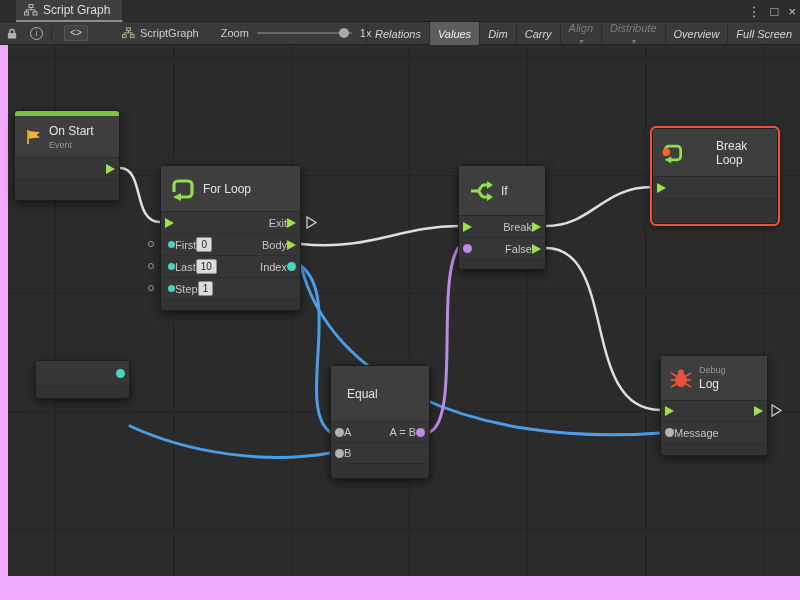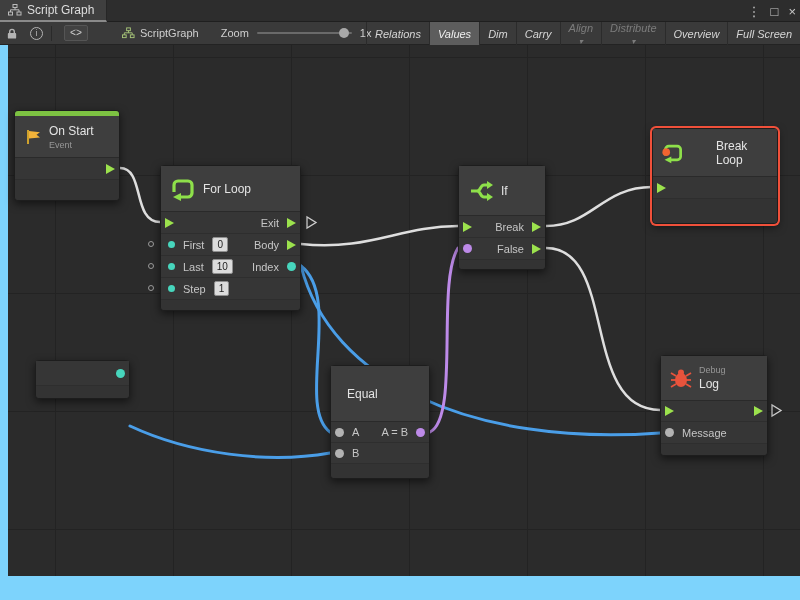--- a/index.html
+++ b/index.html
@@ -3,21 +3,21 @@
 <meta charset="utf-8">
 <style>
   * { margin:0; padding:0; box-sizing:border-box; }
   html,body { width:800px; height:600px; overflow:hidden; background:#262626;
               font-family:"Liberation Sans", sans-serif; }
   #app { position:relative; width:800px; height:600px; background:#262626; }
 
   
   .titlebar { position:absolute; top:0; left:0; width:800px; height:22px;
               background:#2d2d2d; border-bottom:1px solid #1f1f1f; }
-  .tab { position:absolute; left:0; top:0; height:22px; display:flex; align-items:center;
+  .tab { position:absolute; left:16px; top:0; height:22px; display:flex; align-items:center;
          gap:5px; padding:0 12px 0 8px; background:#3f3f3f;
          border-right:1px solid #262626; border-bottom:2px solid #8a8a8a; color:#dedede;
          font-size:12px; }
   .win-controls { position:absolute; right:4px; top:0; height:22px; display:flex;
                   align-items:center; gap:10px; color:#c8c8c8; font-size:13px; }
   .win-controls span { cursor:default; }
 
   
   .toolbar { position:absolute; top:22px; left:0; width:800px; height:23px;
              background:#3a3a3a; border-bottom:1px solid #232323;
@@ -34,21 +34,21 @@
   .zoom-handle { position:absolute; right:3px; top:-4px; width:10px; height:10px;
                  border-radius:50%; background:#a8a8a8; }
   .tb-buttons { position:absolute; right:0; top:0; height:23px; display:flex;font-style:italic; }
   .tb-btn { height:23px; display:flex; align-items:center; gap:3px; padding:0 8px;
             border-left:1px solid #2b2b2b; color:#d6d6d6; white-space:nowrap; }
   .tb-btn.active { background:#5d5d5d; color:#f0f0f0; }
   .tb-btn.disabled { color:#7c7c7c;flex-direction:column; }
   .caret { font-size:8px; }
 
   
-  .canvas { position:absolute; top:45px; left:0; width:800px; height:555px; background:#7dd3fc; }
+  .canvas { position:absolute; top:45px; left:0; width:800px; height:555px; background:#f0abfc; }
   .graph-area { position:absolute; left:8px; top:0; width:792px; height:531px;
                 background-color:#2b2b2b;
                 background-image:
                   linear-gradient(#232323 1px, transparent 1px),
                   linear-gradient(90deg, #232323 1px, transparent 1px);
                 background-size:118px 118px;
                 background-position:47px 12px; }
   svg.wires { position:absolute; left:0; top:0; width:800px; height:555px; pointer-events:none; }
   svg.wires * { pointer-events:auto; }
 
@@ -59,21 +59,21 @@
   .colorbar { height:5px; border-radius:3px 3px 0 0; background:#7dc242; }
   .nheader { display:flex; align-items:center; gap:7px; padding:0 9px; background:#3e3e3e;
              border-bottom:1px solid #2a2a2a; }
   .ntitle { font-size:12px; color:#e4e4e4; }
   .nsub { font-size:9px; color:#979797; line-height:10px; }
   .hcol { display:flex; flex-direction:column; justify-content:center; gap:2px; }
   .prow { position:relative; display:flex; align-items:center; height:22px; padding:0 7px;
           border-bottom:1px solid #2e2e2e; background:#363636; }
   .prow .spacer { flex:1; }
   .nfooter { background:#333333; border-radius:0 0 4px 4px; }
-  .plabel { color:#c6c6c6; margin:0 8px; }
+  .plabel { color:#c6c6c6; margin:0 0; }
   .flow-arrow { width:0; height:0; border-left:9px solid #9ce24d;
                 border-top:5px solid transparent; border-bottom:5px solid transparent; }
   .in-edge { margin-left:-3px; }
   .out-edge { margin-right:-3px; }
   .dot { width:9px; height:9px; border-radius:50%; flex:0 0 auto; }
   .dot.teal { background:#47d6bd; }
   .dot.purple { background:#bd8ae8; }
   .dot.gray { background:#b3b3b3; }
   .dot.small { width:7px; height:7px; }
   .ring { position:absolute; left:-13px; top:50%; margin-top:-4px; width:6px; height:6px;

